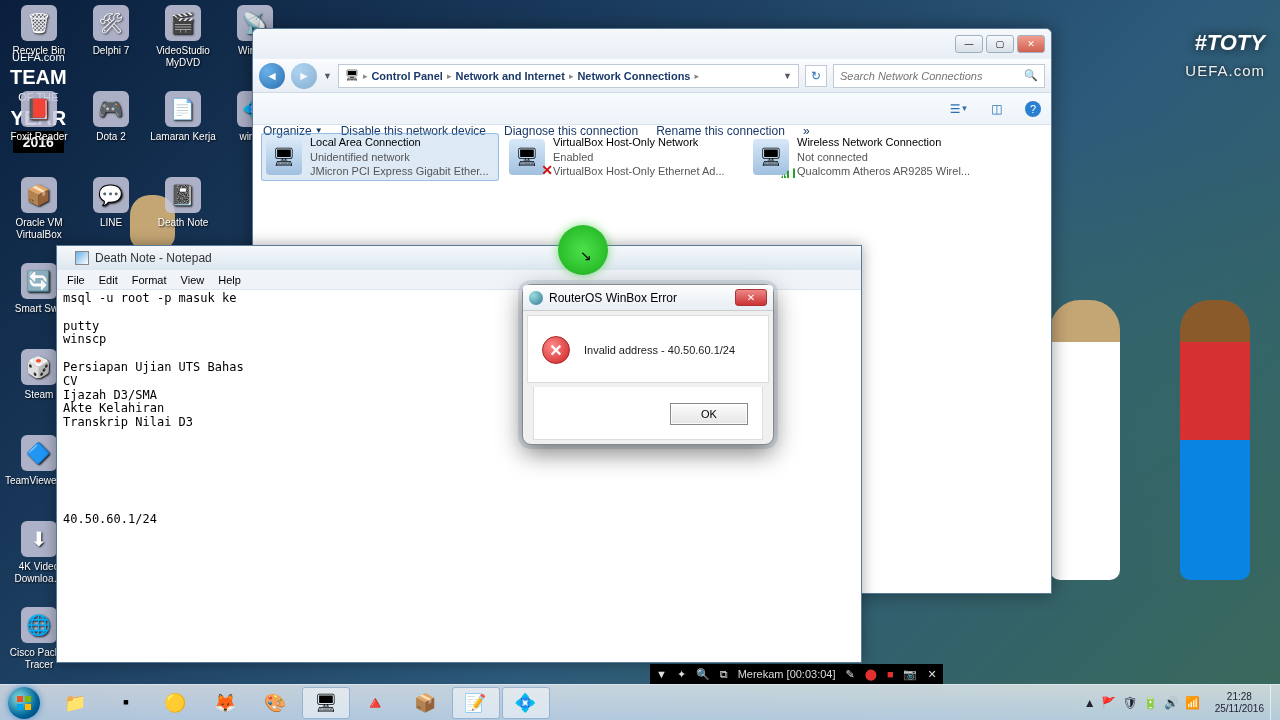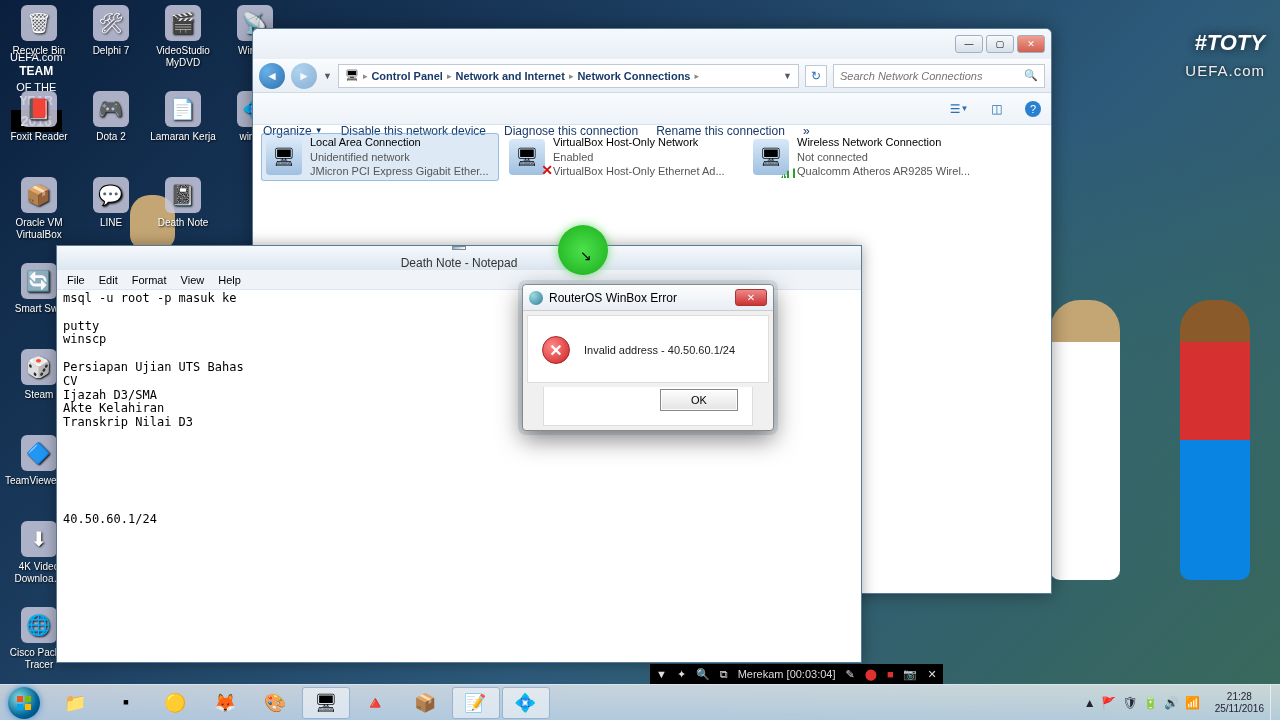--- a/index.html
+++ b/index.html
@@ -1,21 +1,21 @@
 <!DOCTYPE html>
 <html><head>
 <meta charset="utf-8">
 <style>
 * { margin: 0; padding: 0; box-sizing: border-box; font-family: "Segoe UI", Tahoma, sans-serif; }
 body { width: 1280px; height: 720px; overflow: hidden; position: relative; background: linear-gradient(135deg, #0a1f3d 0%, #1a3a5c 30%, #2d5a7a 60%, #4a7a5a 100%); }
 .wallpaper { position: absolute; inset: 0; background: radial-gradient(ellipse at 70% 50%, rgba(60,120,90,0.3) 0%, transparent 50%), linear-gradient(135deg, #0a1f3d 0%, #1a3a5c 30%, #2d5a7a 60%, #3a6a5a 100%); }
 .wallpaper-text { position: absolute; right: 15px; top: 30px; color: #fff; font-weight: bold; font-size: 22px; font-style: italic; text-shadow: 0 0 8px rgba(0,0,0,0.8); }
 .wallpaper-logo { position: absolute; right: 15px; top: 62px; color: #eee; font-size: 15px; letter-spacing: 1px; text-shadow: 0 0 4px rgba(0,0,0,0.8); }
 .uefa-emblem { position: absolute; left: 10px; top: 50px; color: #fff; font-size: 11px; text-align: center; line-height: 1.3; }
-.uefa-emblem .badge { font-size: 12px; font-weight: bold; }
+.uefa-emblem .badge { font-size: 20px; font-weight: bold; }
 .uefa-emblem .year { background: #000; display: inline-block; padding: 2px 10px; font-weight: bold; font-size: 14px; }
 .players { position: absolute; right: 30px; top: 180px; width: 200px; height: 400px; }
 .player { position: absolute; bottom: 0; width: 70px; height: 280px; background: linear-gradient(to bottom, #d4a574 15%, #fff 15%, #fff 50%, #1a3a8a 50%); border-radius: 30px 30px 10px 10px; }
 .player.p1 { left: 0; background: linear-gradient(to bottom, #c4a574 15%, #fff 15%, #fff 100%); }
 .player.p2 { right: 0; background: linear-gradient(to bottom, #8b5a2b 15%, #d63031 15%, #d63031 50%, #0984e3 50%); }
 .player-face { position:absolute; left: 130px; top: 195px; width: 45px; height: 55px; background: #c4a574; border-radius: 20px 20px 15px 15px; }
 
 
 .desktop-icons { position: absolute; left: 5px; top: 5px; }
 .di { width: 68px; height: 70px; text-align: center; color: #fff; font-size: 10px; text-shadow: 1px 1px 2px rgba(0,0,0,0.9); position: absolute; cursor: pointer; }
@@ -50,35 +50,35 @@
 .conn-name { color: #000; white-space: nowrap; overflow: hidden; text-overflow: ellipsis; }
 .conn-status { color: #555; white-space: nowrap; overflow: hidden; text-overflow: ellipsis; }
 .conn-dev { color: #555; white-space: nowrap; overflow: hidden; text-overflow: ellipsis; }
 
 
 .click-marker { position: absolute; left: 558px; top: 225px; width: 50px; height: 50px; background: radial-gradient(circle, #4de04d, #1ab01a); border-radius: 50%; box-shadow: 0 0 10px rgba(40,200,40,0.6); z-index: 5; }
 .click-marker::after { content: '↖'; position: absolute; left: 22px; top: 24px; font-size: 14px; color: #000; transform: rotate(180deg); }
 
 
 .notepad { position: absolute; left: 56px; top: 245px; width: 806px; height: 418px; background: #fff; border: 1px solid #5a7a9a; box-shadow: 0 0 14px rgba(0,0,0,0.35); z-index: 1; }
-.np-title { height: 24px; background: linear-gradient(to bottom, #f5f9fc, #dce6f0); display: flex; align-items: center; padding: 0 0; font-size: 12px; color: #333; gap: 6px; flex-direction: column; }
+.np-title { height: 24px; background: linear-gradient(to bottom, #f5f9fc, #dce6f0); display: flex; align-items: center; padding: 0 18px; font-size: 12px; color: #333; gap: 6px; }
 .np-title .np-icon { width: 14px; height: 14px; background: linear-gradient(135deg, #6ab0e8, #fff); border: 1px solid #888; }
 .np-menu { height: 20px; background: #f0f4f8; display: flex; align-items: center; padding: 0 4px; font-size: 11px; gap: 2px; border-bottom: 1px solid #dde5ee; }
 .np-menu span { padding: 2px 6px; cursor: pointer; }
 .np-body { padding: 2px 6px; font-family: Consolas, monospace; font-size: 12px; white-space: pre; line-height: 1.15; color: #000; }
 
 
-.err-dialog { position: absolute; left: 522px; top: 284px; width: 252px; background: #f0f0f0; border: 1px solid #888; box-shadow: 0 8px 24px rgba(0,0,0,0.5), 0 0 0 4px rgba(160,180,200,0.3); z-index: 20; border-radius: 4px; }
+.err-dialog { position: absolute; left: 522px; top: 284px; width: 252px; background: #f0f0f0; border: 1px solid #888; box-shadow: 0 8px 24px rgba(0,0,0,0.5), 0 0 0 4px rgba(160,180,200,0.3); z-index: 20; border-radius: 9px; }
 .err-title { height: 26px; background: linear-gradient(to bottom, #fdfdfd, #e8eef5); display: flex; align-items: center; padding: 0 6px; font-size: 12px; gap: 6px; border-bottom: 1px solid #ccc; border-radius: 4px 4px 0 0; }
 .err-title .ico { width: 14px; height: 14px; border-radius: 50%; background: radial-gradient(circle at 30% 30%, #9dd, #379); }
 .err-close { margin-left: auto; width: 32px; height: 17px; background: linear-gradient(to bottom, #e88, #c33); border: 1px solid #a33; border-radius: 3px; color: #fff; display: flex; align-items: center; justify-content: center; font-size: 10px; cursor: pointer; }
 .err-body { padding: 20px 14px 18px; display: flex; align-items: center; gap: 14px; background: #fff; margin: 4px; border: 1px solid #ddd; }
 .err-icon { width: 28px; height: 28px; border-radius: 50%; background: radial-gradient(circle at 35% 35%, #f88, #c22); display: flex; align-items: center; justify-content: center; color: #fff; font-weight: bold; font-size: 16px; border: 1px solid #a22; }
 .err-msg { font-size: 11px; color: #222; }
-.err-btns { padding: 2px 14px 14px; display: flex; justify-content: flex-end; background: #fff; margin: 0 20px 4px; border-left: 1px solid #ddd; border-right: 1px solid #ddd; border-bottom: 1px solid #ddd; }
+.err-btns { padding: 16px 14px 14px; display: flex; justify-content: flex-end; background: #fff; margin: 0 10px 4px; border-left: 1px solid #ddd; border-right: 1px solid #ddd; border-bottom: 1px solid #ddd; }
 .err-ok { width: 78px; height: 22px; background: linear-gradient(to bottom, #fdfdfd, #e4e4e4); border: 1px solid #888; font-size: 11px; cursor: pointer; box-shadow: inset 0 0 0 1px rgba(255,255,255,0.8); }
 
 
 .rec-bar { position: absolute; left: 650px; top: 664px; height: 20px; background: #000; display: flex; align-items: center; padding: 0 6px; gap: 10px; color: #ddd; font-size: 11px; z-index: 30; }
 .rec-bar .ri { cursor: pointer; font-size: 11px; }
 .rec-bar .ri.red { color: #e03030; }
 
 
 .taskbar { position: absolute; left: 0; bottom: 0; width: 100%; height: 36px; background: linear-gradient(to bottom, rgba(250,252,254,0.75), rgba(200,220,240,0.85)); border-top: 1px solid rgba(255,255,255,0.5); display: flex; align-items: center; z-index: 40; }
 .start { width: 48px; height: 36px; display: flex; align-items: center; justify-content: center; cursor: pointer; }

